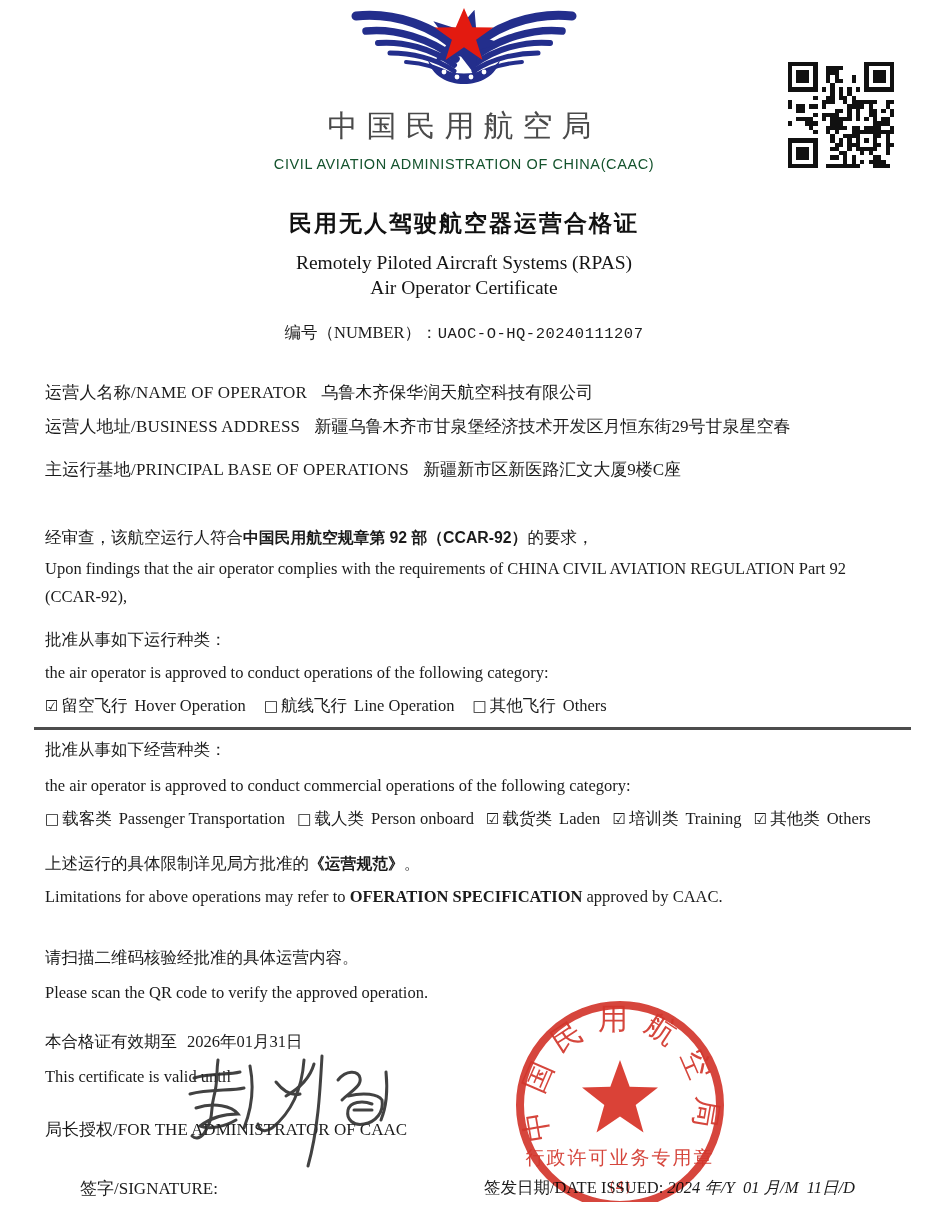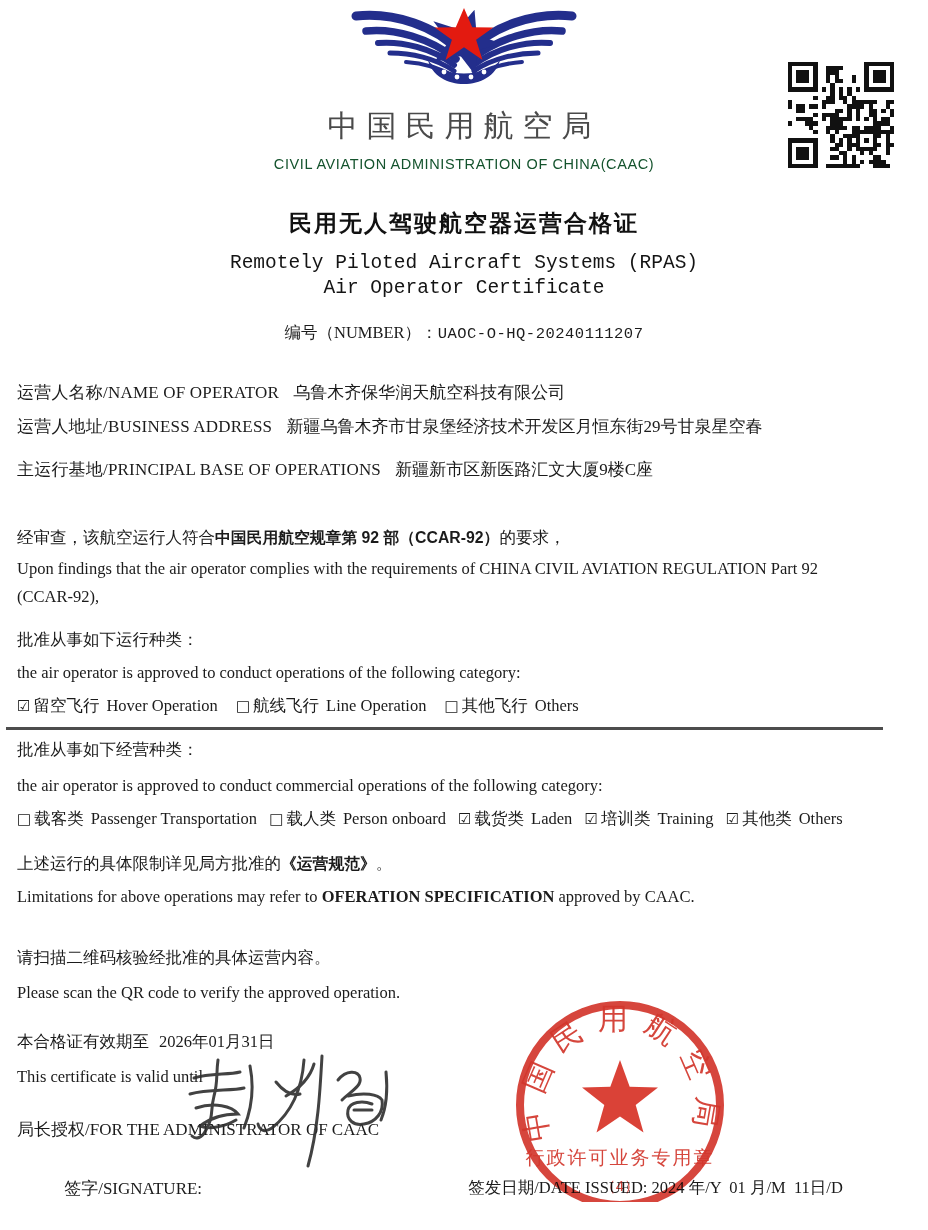--- a/index.html
+++ b/index.html
@@ -4,42 +4,42 @@
 <style>
   html,body{margin:0;padding:0;background:#ffffff;}
   .page{
     position:relative;
     width:928px;height:1202px;
     background:#ffffff;
     overflow:hidden;
     font-family:"Liberation Serif","DejaVu Serif",serif;
     color:#1b1b1b;
   }
-  .content{padding:10px 38px 0 17px;}
+  .content{padding:10px 38px 0 45px;}
 
   
   .logo-wrap{width:240px;margin:2px auto 0;display:block;}
   .qr-box{position:absolute;top:62px;right:34px;width:106px;height:106px;}
   .qr-box svg{width:106px;height:106px;shape-rendering:crispEdges;}
   .cn-agency{
     text-align:center;margin-top:4px;
     font-family:"Liberation Sans","DejaVu Sans",sans-serif;
     font-size:30px;letter-spacing:9px;color:#4a4a4a;font-weight:500;
   }
   .en-agency{
     text-align:center;margin-top:9px;
     font-family:"Liberation Sans","DejaVu Sans",sans-serif;
     font-size:14.5px;letter-spacing:.6px;color:#14532d;
   }
   .cert-title{
     text-align:center;margin-top:36px;
     font-family:Liberation Mono, monospace;
     font-size:23px;font-weight:700;color:#111;letter-spacing:2px;
   }
-  .cert-en{text-align:center;font-size:19.5px;color:#141414;font-family:Liberation Mono, monospace;}
+  .cert-en{text-align:center;font-size:19.5px;color:#141414;}
   .cert-en.l1{margin-top:13px;}
   .cert-en.l2{margin-top:3px;}
   .number-line{text-align:center;margin-top:23px;font-size:16.5px;}
   .number-value{font-family:"Liberation Mono","DejaVu Sans Mono",monospace;font-size:15.5px;letter-spacing:.5px;}
 
   
   .fields{margin-top:27px;}
   .field{font-size:17px;}
   .field + .field{margin-top:11px;}
   .field.base{margin-top:20px;}
@@ -75,21 +75,21 @@
   .limits .en-line{margin-top:12px;}
   .validity{margin-top:28px;}
   .validity .date{margin-left:10px;}
   .validity .en-line{margin-top:14px;}
 
   .admin-line{margin-top:31px;font-size:17px;}
 
   .sig-row{display:flex;margin-top:22px;align-items:flex-start;justify-content:center;}
   .sig-left{flex:0 0 404px;font-size:17px;padding-top:14px;}
   .sig-right{font-size:16.5px;padding-top:14px;}
-  .pre{white-space:pre;}
+  .pre{white-space:pre;font-style:italic;}
 
   
   .signature{position:absolute;left:180px;top:1050px;width:225px;height:122px;pointer-events:none;}
   .stamp{position:absolute;left:504px;top:988px;width:232px;height:238px;mix-blend-mode:multiply;opacity:.93;pointer-events:none;}
 </style>
 </head>
 <body>
 
 <div class="page">
 

